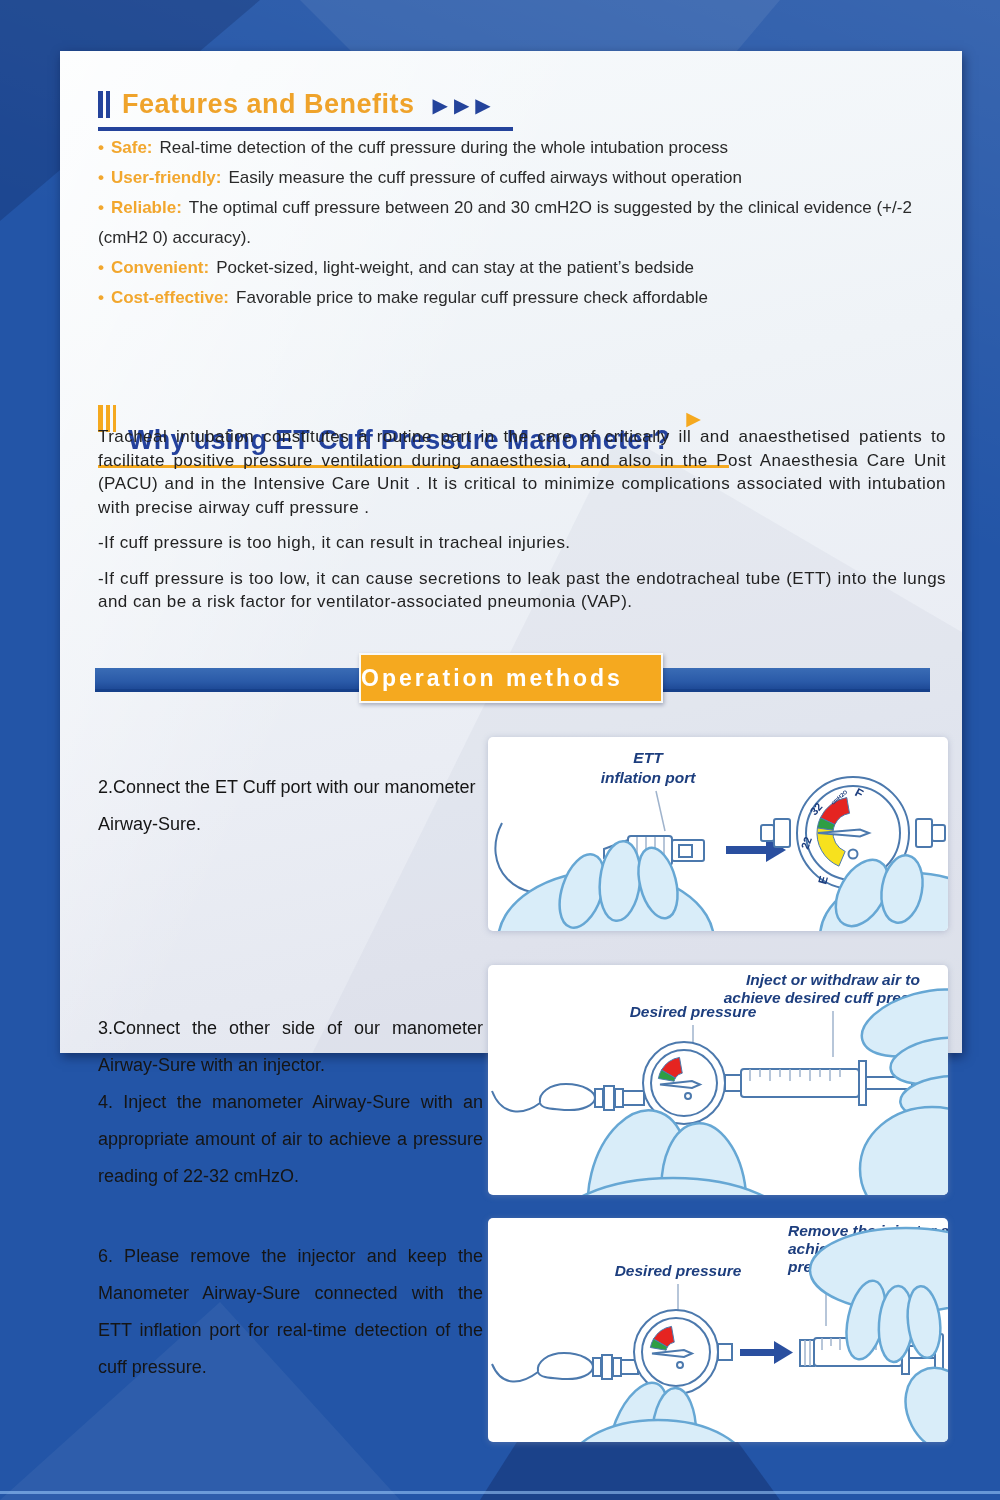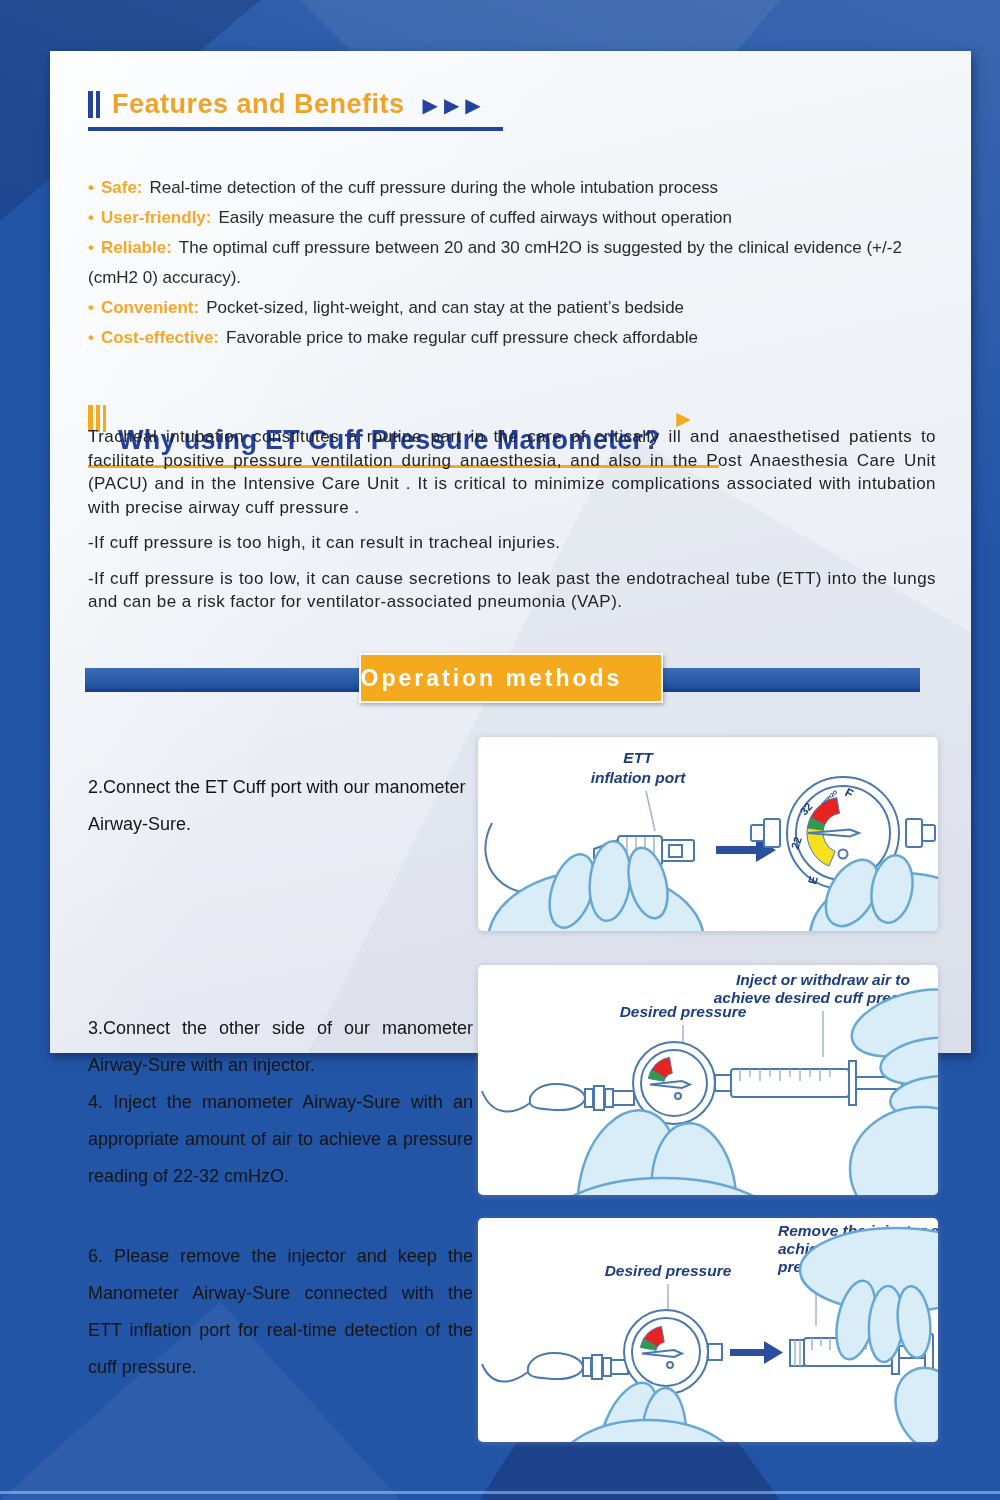--- a/index.html
+++ b/index.html
@@ -17,24 +17,23 @@
   .bg3{left:0;top:0;width:260px;height:260px;
     clip-path:polygon(0 0,100% 0,0 85%);background:rgba(8,22,70,.22);}
   .bg4{left:0;top:1280px;width:1000px;height:220px;
     clip-path:polygon(48% 100%,62% 0,78% 100%);background:rgba(9,24,72,.30);}
   .bg5{left:0;top:1280px;width:1000px;height:220px;
     clip-path:polygon(0 100%,22% 10%,40% 100%);background:rgba(255,255,255,.05);}
   .bg6{left:0;top:1491px;width:1000px;height:3px;background:rgba(160,205,255,.55);}
 
   
   .card{
-    position:absolute;left:50px;top:51px;width:902px;height:1002px;
+    position:absolute;left:60px;top:51px;width:902px;height:1002px;
     background:linear-gradient(168deg,#f7fafc 0%,#eff3f7 38%,#eaedf4 66%,#e2e5ee 100%);
     box-shadow:2px 4px 10px rgba(5,15,50,.5);
-    padding-left:19px;
   }
   .card-facet1{position:absolute;left:0;top:0;width:100%;height:100%;pointer-events:none;
     background:linear-gradient(115deg, rgba(255,255,255,.75) 0%, rgba(255,255,255,0) 40%);}
   .card-facet2{position:absolute;left:0;top:0;width:100%;height:100%;pointer-events:none;
     clip-path:polygon(62% 38%,100% 58%,100% 100%,28% 100%);background:rgba(188,194,214,.16);}
 
   
   .sec-head{position:absolute;display:inline-flex;align-items:center;}
   .head-bars{display:inline-flex;align-items:center;margin-right:9px;}
   .head-bars i{display:inline-block;height:27px;margin-right:3px;}
@@ -44,21 +43,21 @@
   .head-bars i:nth-child(2){width:4px;}
   .head-bars i:nth-child(3){width:3px;}
   .features-head{left:38px;top:38px;border-bottom:4px solid #24439b;padding:0 16px 7px 0;}
   .features-head .t{font-size:27px;font-weight:bold;color:#efa32b;letter-spacing:.5px;}
   .features-head .arrows{color:#24439b;font-size:20px;letter-spacing:6px;margin-left:18px;}
   .why-head{left:38px;top:330px;border-bottom:3px solid #f5a91f;padding:0 28px 9px 0;}
   .why-head .t{font-size:27px;font-weight:bold;color:#23419c;letter-spacing:.3px;margin-top:44px;}
   .why-head .arrows{color:#f5a91f;font-size:19px;margin-left:16px;}
 
   
-  .feat-list{position:absolute;left:38px;top:82px;width:840px;margin-top:40px;}
+  .feat-list{position:absolute;left:38px;top:82px;width:840px;}
   .feat-item{font-size:17px;line-height:30px;color:#2a2a2a;}
   .feat-item .dot{color:#f2a72e;font-weight:bold;margin-right:7px;}
   .feat-item .lab{color:#f2a72e;font-weight:bold;margin-right:7px;}
 
   
   .why-text{position:absolute;left:38px;top:374px;width:848px;}
   .why-text p{margin:0 0 12px 0;font-size:17px;line-height:23.5px;color:#222;
     text-align:justify;letter-spacing:.45px;}
 
   

